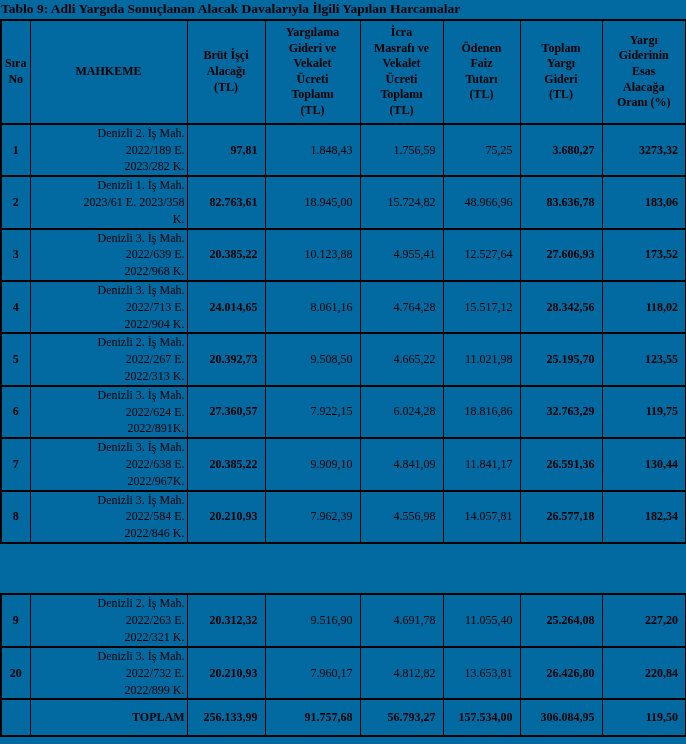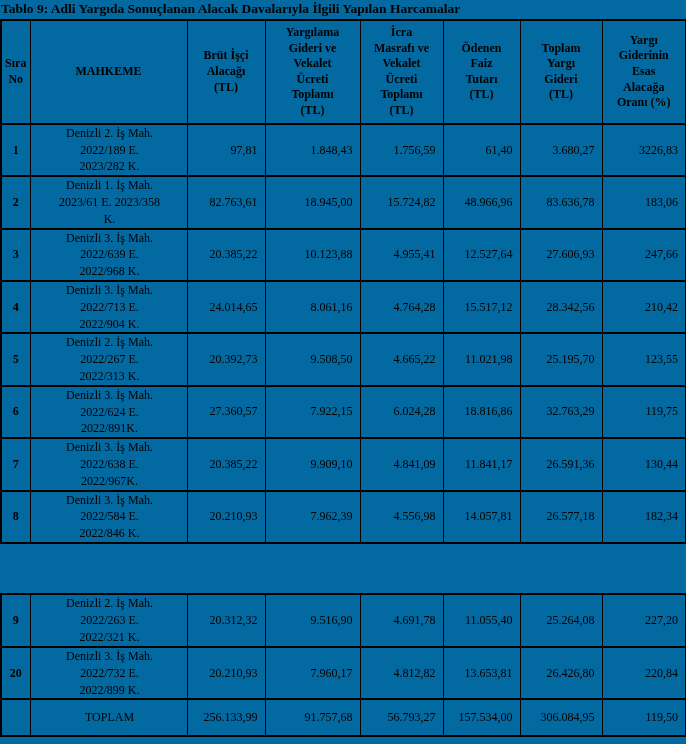--- a/index.html
+++ b/index.html
@@ -22,25 +22,25 @@
     overflow:hidden;box-sizing:border-box;
   }
   th{
     font-size:12px;font-weight:bold;text-align:center;
     vertical-align:middle;white-space:pre-line;line-height:1.3;
     padding:1px 1px;
   }
   td{font-size:12px;}
   td.no{text-align:center;font-weight:bold;vertical-align:middle;}
   td.court{
-    text-align:center;vertical-align:top;white-space:pre-line;
+    text-align:right;vertical-align:top;white-space:pre-line;
     line-height:1.4;padding:0 2px 0 4px;
   }
   td.num{text-align:right;vertical-align:middle;padding:0 7px 0 0;}
-  .b{font-weight:normal;}
+  .b{font-weight:bold;}
   tr.hdr{height:104px;}
   tr.row{height:50px;}
   tr.total{height:37px;}
   .gap{height:49px;}
 </style>
 </head>
 <body>
 
 <div class="page">
 
@@ -92,23 +92,23 @@
 Oranı (%)</th>
     </tr>
     <tr class="row">
       <td class="no">1</td>
       <td class="court">Denizli 2. İş Mah.
 2022/189 E.
 2023/282 K.</td>
       <td class="num b">97,81</td>
       <td class="num">1.848,43</td>
       <td class="num">1.756,59</td>
-      <td class="num">61,40</td>
+      <td class="num">75,25</td>
       <td class="num b">3.680,27</td>
-      <td class="num b">3226,83</td>
+      <td class="num b">3273,32</td>
     </tr>
     <tr class="row">
       <td class="no">2</td>
       <td class="court">Denizli 1. İş Mah.
 2023/61 E. 2023/358
 K.</td>
       <td class="num b">82.763,61</td>
       <td class="num">18.945,00</td>
       <td class="num">15.724,82</td>
       <td class="num">48.966,96</td>
@@ -118,33 +118,33 @@
     <tr class="row">
       <td class="no">3</td>
       <td class="court">Denizli 3. İş Mah.
 2022/639 E.
 2022/968 K.</td>
       <td class="num b">20.385,22</td>
       <td class="num">10.123,88</td>
       <td class="num">4.955,41</td>
       <td class="num">12.527,64</td>
       <td class="num b">27.606,93</td>
-      <td class="num b">247,66</td>
+      <td class="num b">173,52</td>
     </tr>
     <tr class="row">
       <td class="no">4</td>
       <td class="court">Denizli 3. İş Mah.
 2022/713 E.
 2022/904 K.</td>
       <td class="num b">24.014,65</td>
       <td class="num">8.061,16</td>
       <td class="num">4.764,28</td>
       <td class="num">15.517,12</td>
       <td class="num b">28.342,56</td>
-      <td class="num b">210,42</td>
+      <td class="num b">118,02</td>
     </tr>
     <tr class="row">
       <td class="no">5</td>
       <td class="court">Denizli 2. İş Mah.
 2022/267 E.
 2022/313 K.</td>
       <td class="num b">20.392,73</td>
       <td class="num">9.508,50</td>
       <td class="num">4.665,22</td>
       <td class="num">11.021,98</td>

